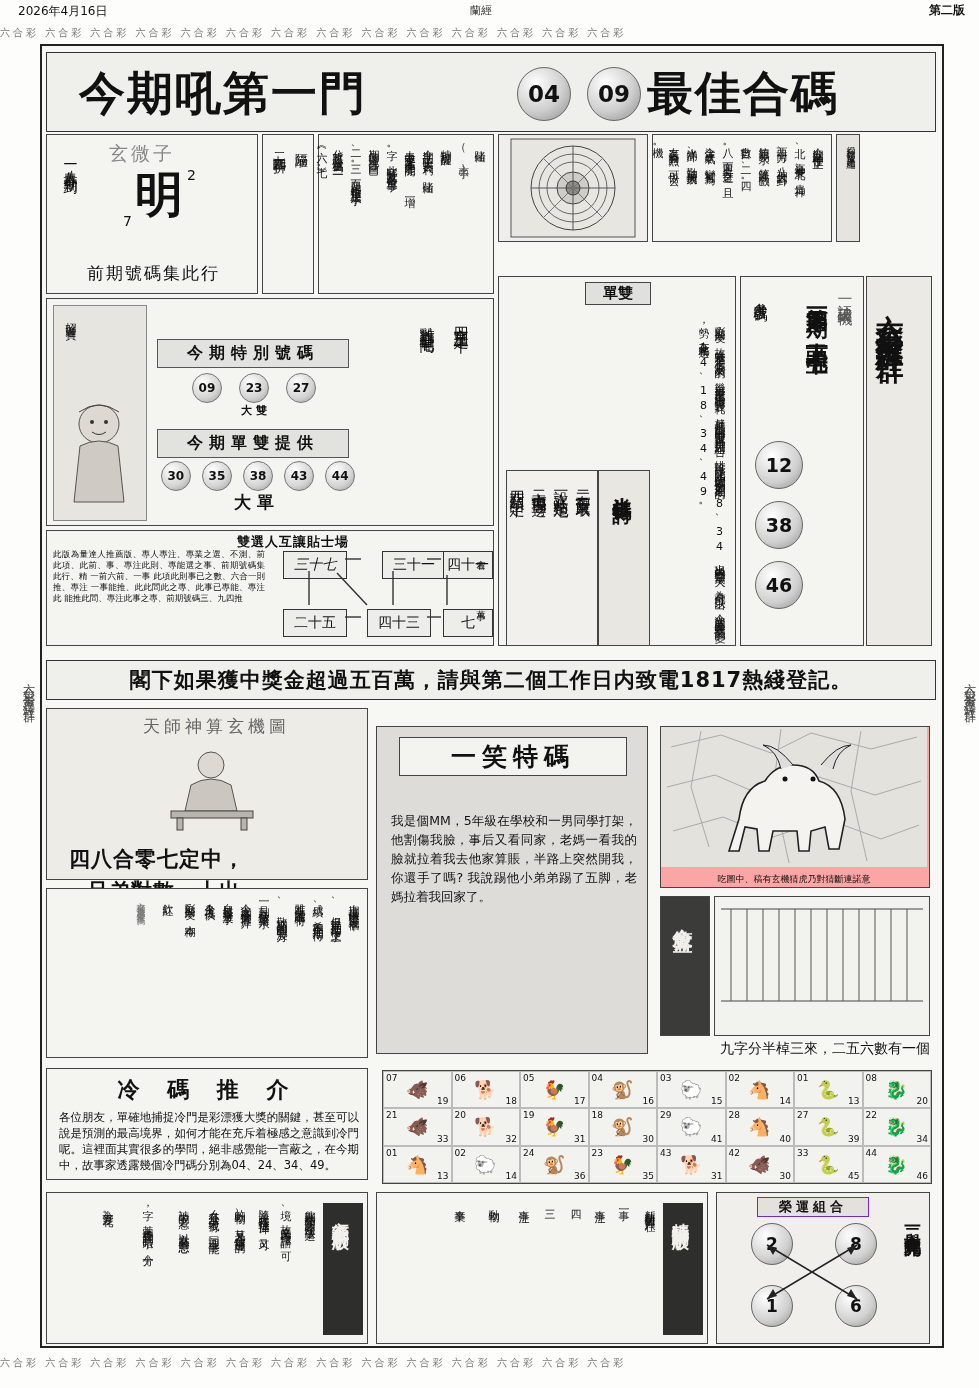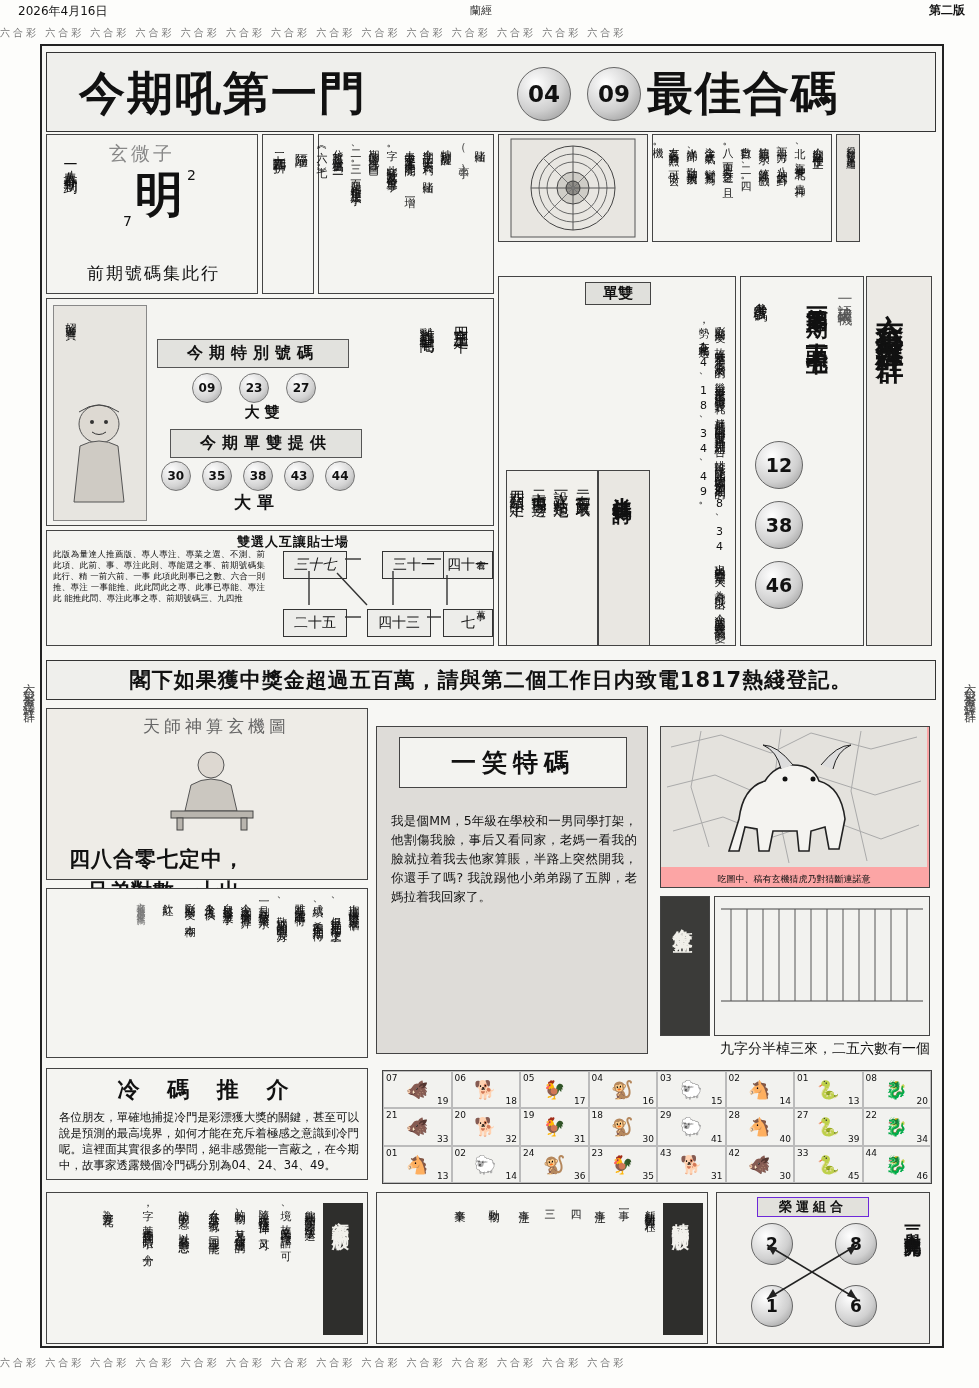--- a/index.html
+++ b/index.html
@@ -163,22 +163,22 @@
     <div class="vtext" style="position:absolute;right:70px;top:8px;height:160px;font-size:15px;">四八領頭一定中。</div>
   </div>
 
   <div class="box" style="left:46px;top:298px;width:448px;height:228px;">
     <div style="position:absolute;left:110px;top:40px;width:190px;" class="strip">今期特別號碼</div>
     <div style="position:absolute;left:100px;top:74px;width:214px;text-align:center;">
       <span class="numball">09</span>
       <span class="numball">23</span>
       <span class="numball">27</span>
     </div>
-    <div style="position:absolute;left:108px;top:104px;width:214px;text-align:center;font-size:15px;font-weight:bold;">大    雙</div>
-    <div style="position:absolute;left:110px;top:130px;width:190px;margin-left:13px;" class="strip">今期單雙提供</div>
+    <div style="position:absolute;left:100px;top:104px;width:214px;text-align:center;font-size:11px;font-weight:bold;">大    雙</div>
+    <div style="position:absolute;left:110px;top:130px;width:190px;" class="strip">今期單雙提供</div>
     <div style="position:absolute;left:66px;top:162px;width:290px;text-align:center;">
       <span class="numball" style="margin:0 3px;">30</span>
       <span class="numball" style="margin:0 3px;">35</span>
       <span class="numball" style="margin:0 3px;">38</span>
       <span class="numball" style="margin:0 3px;">43</span>
       <span class="numball" style="margin:0 3px;">44</span>
     </div>
     <div style="position:absolute;left:100px;top:192px;width:214px;text-align:center;font-size:17px;font-weight:bold;">大    單</div>
 
     <div style="position:absolute;left:6px;top:6px;width:92px;height:214px;background:#e7e5e0;border:1px solid #888;">
@@ -229,21 +229,21 @@
       <path d="M60 46 q20 -12 40 0 l6 26 h-52 z" fill="#cbc7c0" stroke="#555"></path>
       <rect x="40" y="72" width="82" height="7" fill="#b9b5ae" stroke="#444"></rect>
       <rect x="46" y="79" width="6" height="12" fill="#b9b5ae" stroke="#444"></rect>
       <rect x="110" y="79" width="6" height="12" fill="#b9b5ae" stroke="#444"></rect>
     </svg>
     <div style="position:absolute;left:22px;bottom:6px;font-size:21px;font-weight:bold;letter-spacing:1px;">四八合零七定中，</div>
     <div style="position:absolute;left:40px;bottom:-26px;font-size:21px;font-weight:bold;letter-spacing:1px;">兄弟對數一十出。</div>
   </div>
 
   <div class="box" style="left:376px;top:726px;width:272px;height:328px;background:#dedcd8;">
-    <div style="position:absolute;left:22px;top:10px;width:226px;background:#f3f3f0;border:1px solid #444;text-align:center;font-size:25px;font-weight:bold;letter-spacing:6px;padding:8px 0;">一笑特碼</div>
+    <div style="position:absolute;left:22px;top:10px;width:226px;background:#f3f3f0;border:1px solid #444;text-align:center;font-size:25px;font-weight:bold;letter-spacing:6px;padding:2px 0;">一笑特碼</div>
     <div style="position:absolute;left:14px;top:84px;width:246px;font-size:12.5px;line-height:19px;text-align:justify;">我是個MM，5年級在學校和一男同學打架，他割傷我臉，事后又看同家，老媽一看我的臉就拉着我去他家算賬，半路上突然開我，你還手了嗎? 我說踢他小弟弟踢了五脚，老媽拉着我回家了。</div>
   </div>
 
   <div class="goat">
     <svg width="266" height="140" viewBox="0 0 266 140">
       <rect x="0" y="0" width="266" height="140" fill="#e4e2dd"></rect>
       <g stroke="#aaa" fill="none">
         <path d="M10 20 L60 8 L110 26 L150 6 L210 22 L256 10"></path>
         <path d="M6 60 L54 48 L96 66 L158 50 L214 68 L260 54"></path>
         <path d="M12 104 L62 90 L112 110 L166 92 L220 112 L258 98"></path>

